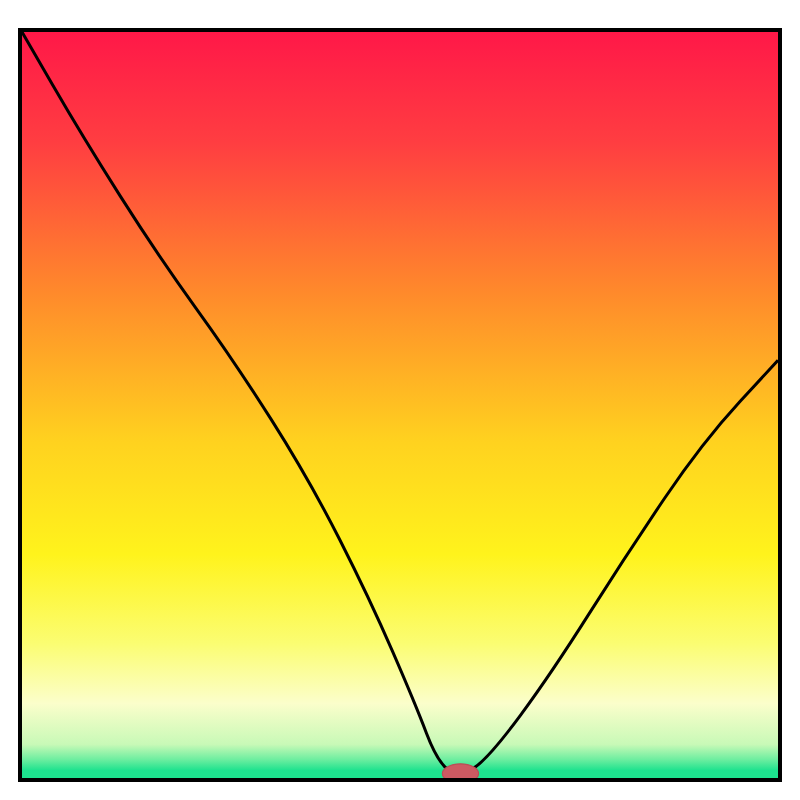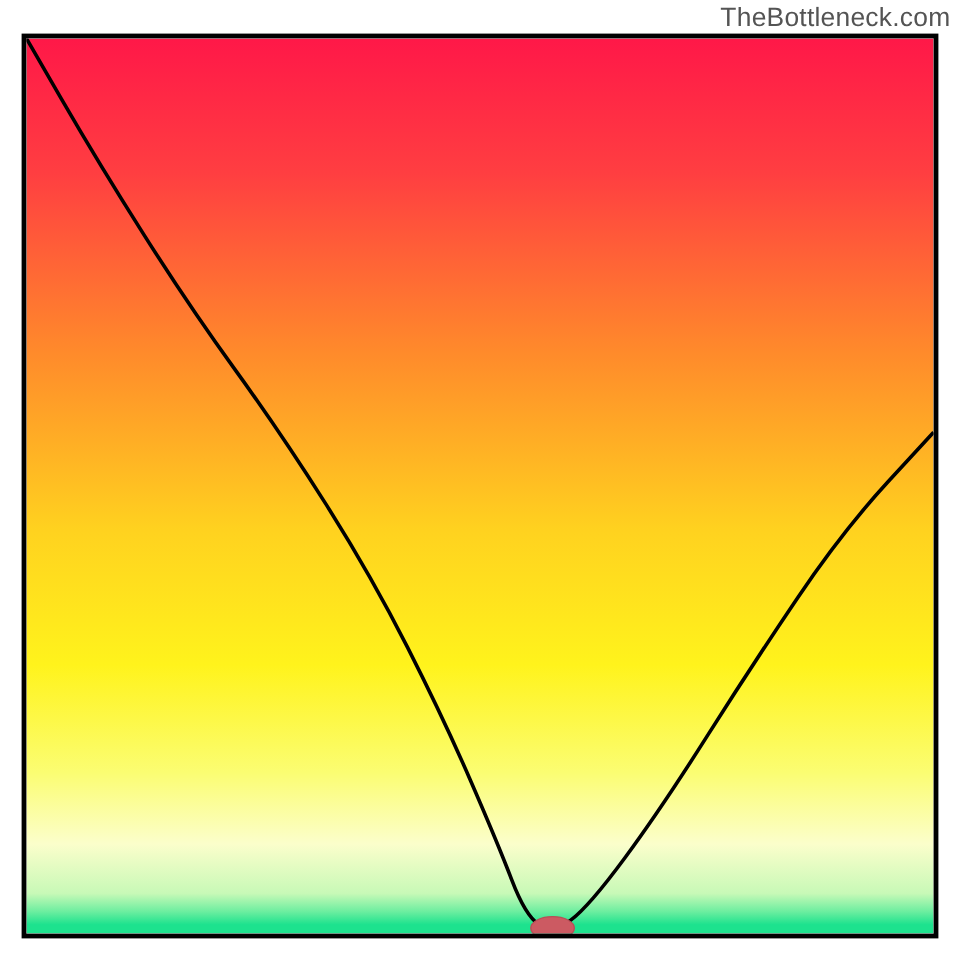--- a/index.html
+++ b/index.html
@@ -54,21 +54,20 @@
   svg.curve, svg.marker {
     z-index: 3;
   }
   svg.gradient { z-index: 1; }
 </style>
 </head>
 <body>
 
 <div class="stage">
 
-  <div class="watermark">TheBottleneck.com</div>
 
   <div class="plot">
     <svg class="gradient" viewBox="0 0 100 100" preserveAspectRatio="none">
       <defs>
         <linearGradient id="bg" x1="0" y1="0" x2="0" y2="1">
             <stop offset="0%" stop-color="#ff1848"></stop>
             <stop offset="15%" stop-color="#ff3e41"></stop>
             <stop offset="35%" stop-color="#ff8a2b"></stop>
             <stop offset="55.00000000000001%" stop-color="#ffd21f"></stop>
             <stop offset="70%" stop-color="#fff31c"></stop>

